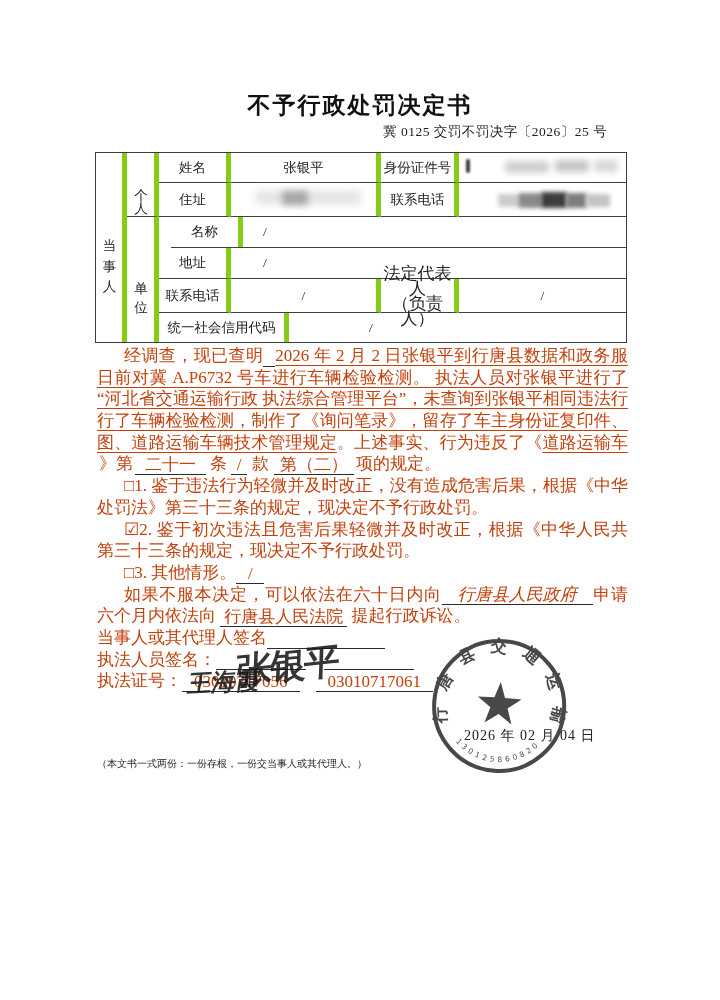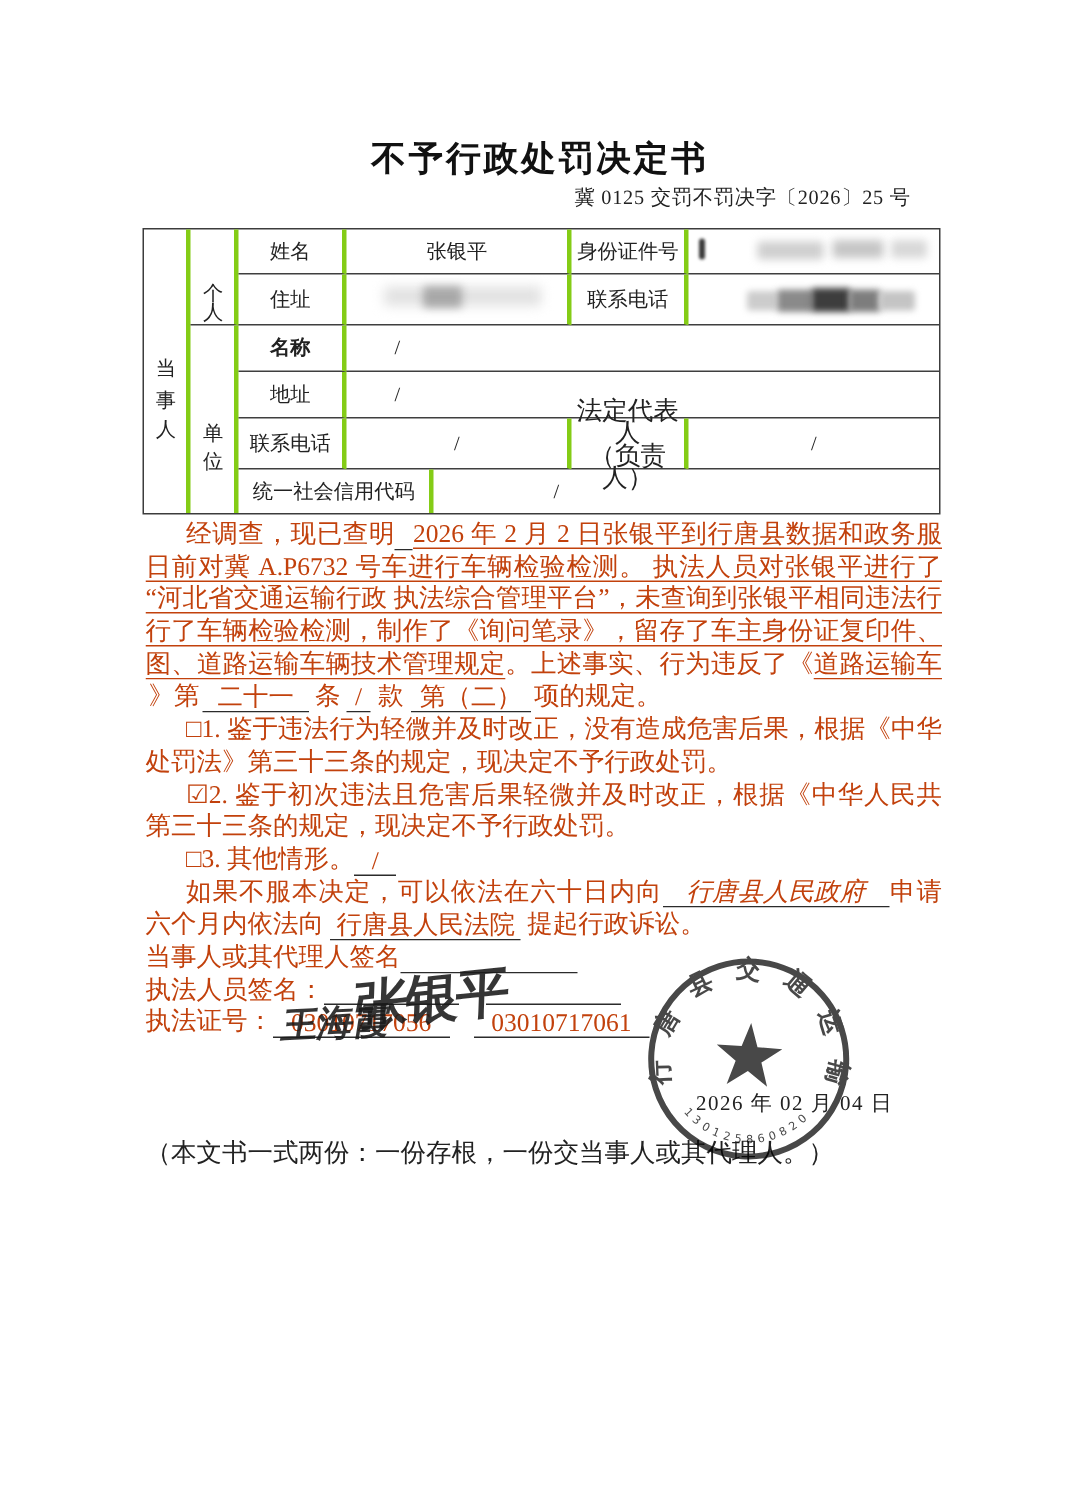--- a/index.html
+++ b/index.html
@@ -18,21 +18,21 @@
   }
   
   .ptable{
     position:absolute;left:95px;top:152px;width:530px;height:189px;
     border:1.2px solid #3c3c3c;box-sizing:content-box;
   }
   .cell{
     position:absolute;box-sizing:border-box;font-size:13.5px;color:#222;
     display:flex;align-items:center;justify-content:center;text-align:center;
   }
-  .cell.brd-r{border-right:3px solid #84cc16;}
+  .cell.brd-r{border-right:5px solid #84cc16;}
   .cell.brd-b{border-bottom:1px solid #3f3f3f;}
   .cell.left{justify-content:flex-start;text-align:left;}
   .vtext{
     writing-mode:vertical-rl;text-orientation:upright;
   }
   .rep2{font-size:17px;line-height:15px;}
   
   .blur{position:absolute;border-radius:2px;filter:blur(3px);}
   
   .bodytext{position:absolute;left:97px;top:345px;width:531px;}
@@ -45,21 +45,21 @@
   .u{text-decoration:underline;text-decoration-thickness:1px;text-underline-offset:4px;}
   .ubox{
     display:inline-block;border-bottom:1.2px solid #2b2b2b;text-align:center;
     line-height:19px;height:19px;vertical-align:bottom;
   }
   .ublank{
     display:inline-block;border-bottom:1.2px solid #2b2b2b;height:17px;vertical-align:bottom;
   }
   .spacer{display:inline-block;}
   .datetext{position:absolute;top:727px;left:464px;font-size:14px;color:#222;letter-spacing:1px;}
-  .note{position:absolute;top:757px;left:97px;font-size:17px;color:#222;text-align:center;}
+  .note{position:absolute;top:757px;left:97px;font-size:10px;color:#222;text-align:center;}
   
   .sig{position:absolute;color:#1a1a1a;opacity:.88;white-space:nowrap;
        font-family:"Liberation Serif",serif;font-weight:700;}
   .sig.party{left:236px;top:642px;font-size:36px;transform:rotate(-6deg) skewX(-8deg);letter-spacing:-2px;}
   .sig.officer{left:188px;top:666px;font-size:24px;transform:rotate(-3deg) skewX(-12deg);}
   
   .seal{position:absolute;left:424px;top:633px;width:150px;height:150px;
         opacity:.88;mix-blend-mode:multiply;transform:rotate(4deg);}
 </style>
 </head>
@@ -76,21 +76,21 @@
   <div class="cell brd-r brd-b" style="left:63px;top:0;width:72px;height:30px;">姓名</div>
   <div class="cell brd-r brd-b" style="left:135px;top:0;width:150px;height:30px;">张银平</div>
   <div class="cell brd-r brd-b" style="left:285px;top:0;width:78px;height:30px;">身份证件号</div>
   <div class="cell brd-b" style="left:363px;top:0;width:167px;height:30px;"></div>
 
   <div class="cell brd-r brd-b" style="left:63px;top:30px;width:72px;height:34px;">住址</div>
   <div class="cell brd-r brd-b" style="left:135px;top:30px;width:150px;height:34px;"></div>
   <div class="cell brd-r brd-b" style="left:285px;top:30px;width:78px;height:34px;">联系电话</div>
   <div class="cell brd-b" style="left:363px;top:30px;width:167px;height:34px;"></div>
 
-  <div class="cell brd-r brd-b" style="left:63px;top:64px;width:72px;height:31px;font-weight:bold;">名称</div>
+  <div class="cell brd-r brd-b" style="left:75px;top:64px;width:72px;height:31px;">名称</div>
   <div class="cell brd-b left" style="left:135px;top:64px;width:395px;height:31px;padding-left:32px;">/</div>
 
   <div class="cell brd-r brd-b" style="left:63px;top:95px;width:72px;height:31px;">地址</div>
   <div class="cell brd-b left" style="left:135px;top:95px;width:395px;height:31px;padding-left:32px;">/</div>
 
   <div class="cell brd-r brd-b" style="left:63px;top:126px;width:72px;height:34px;">联系电话</div>
   <div class="cell brd-r brd-b" style="left:135px;top:126px;width:150px;height:34px;">/</div>
   <div class="cell brd-r brd-b rep2" style="left:285px;top:126px;width:78px;height:34px;flex-direction:column;">
     <span>法定代表人</span>
     <span>（负责人）</span>

